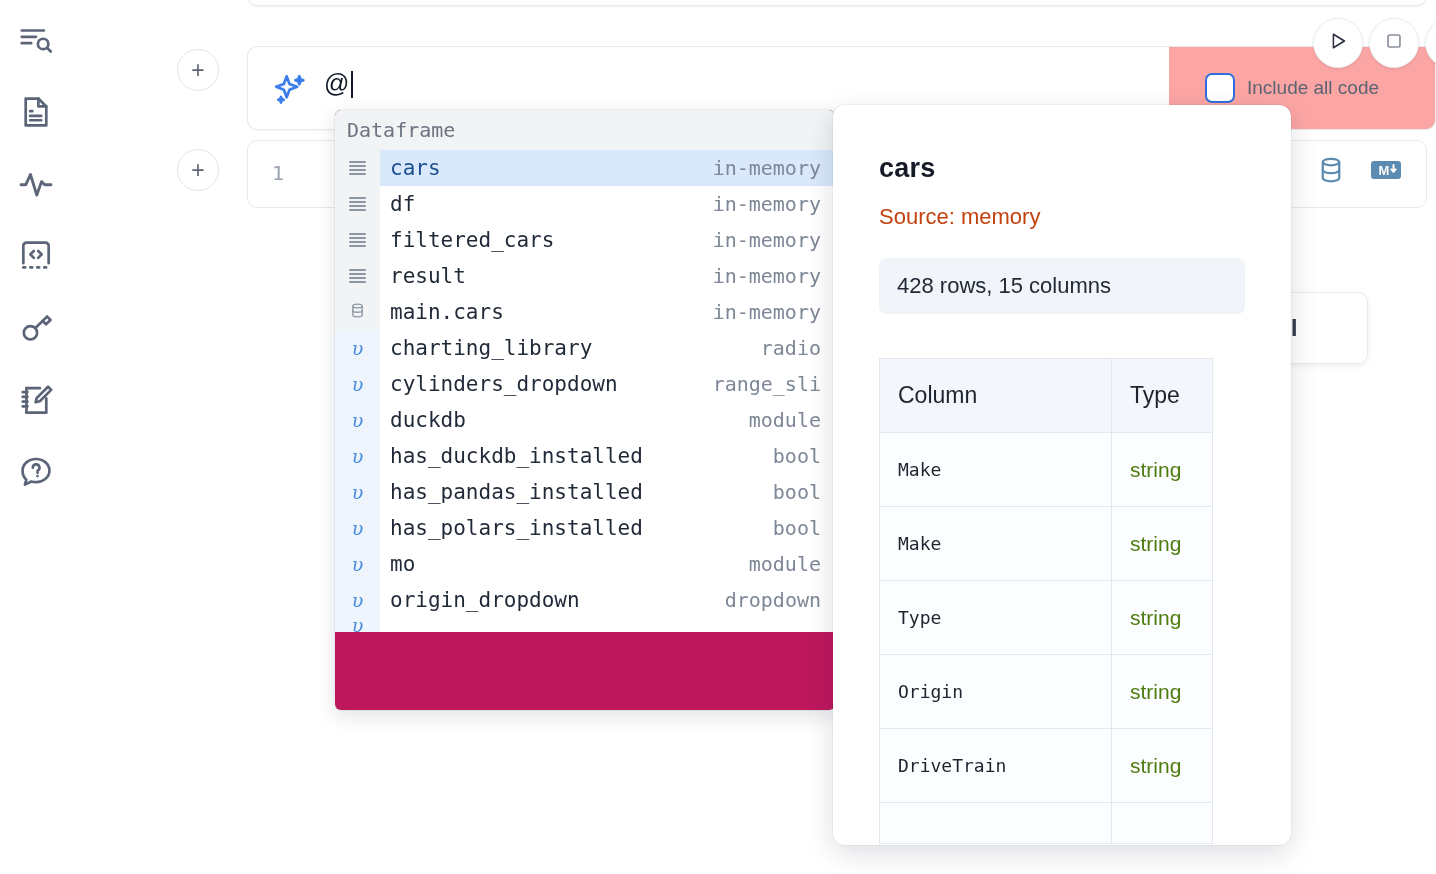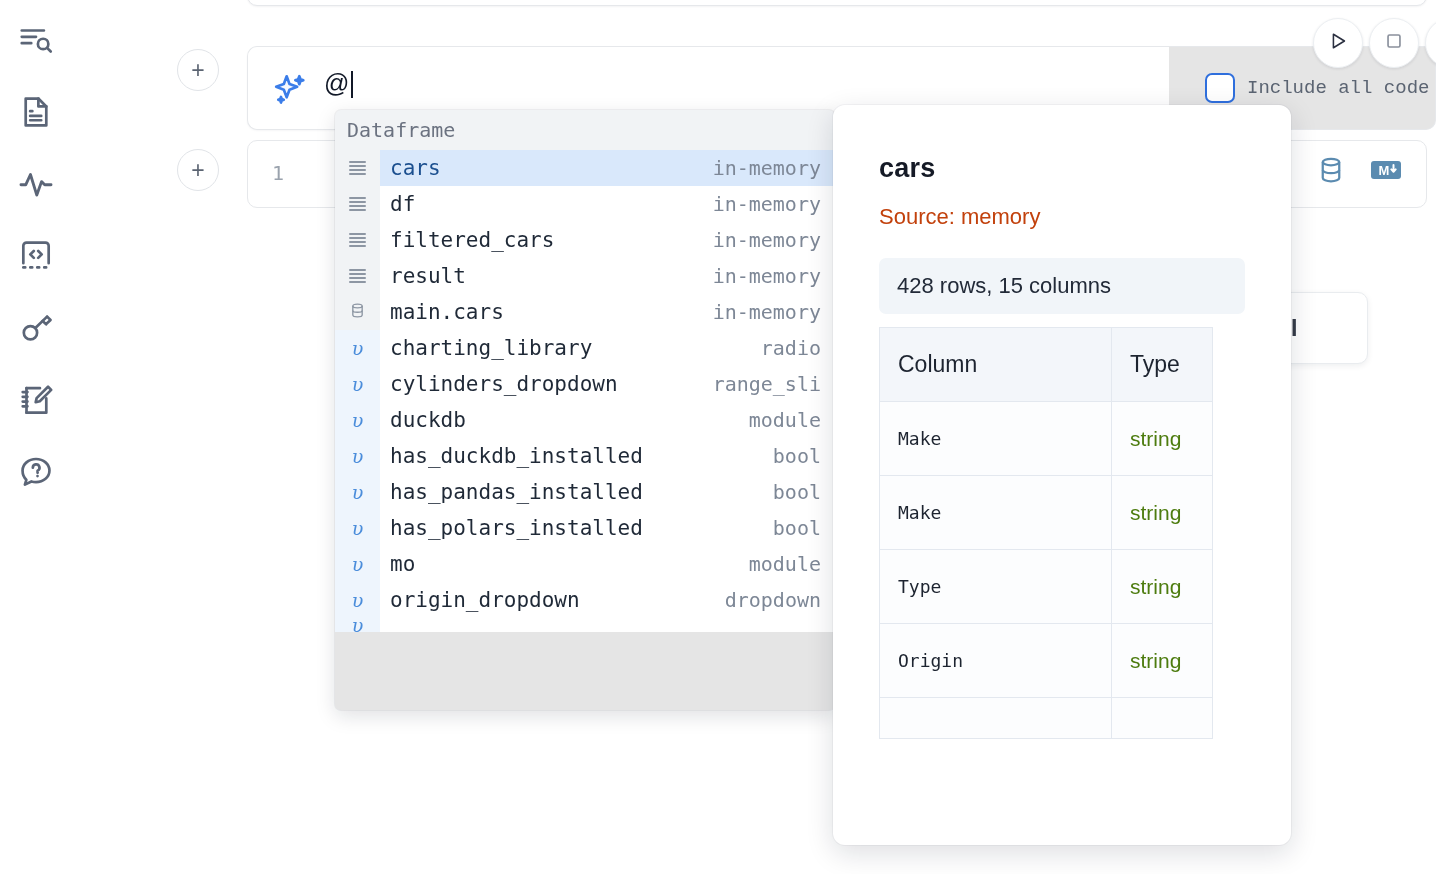--- a/index.html
+++ b/index.html
@@ -60,23 +60,22 @@
     position: relative;
   }
   .caret {
     display: inline-block; width: 2px; height: 27px; background: #111827;
     vertical-align: -6px; margin-left: 1px;
   }
 
   
   .prompt-right {
     position: absolute; left: 1169px; top: 46px; width: 267px; height: 84px;
-    background: #e5e5e5; border: 1px solid #e6e8eb; border-left: none;
+    background: #fca5a5; border: 1px solid #e6e8eb; border-left: none;
     border-radius: 0 10px 10px 0;
-    font-family: Liberation Mono, monospace;
   }
   .include-row {
     position: absolute; left: 36px; top: 26px;
     display: flex; align-items: center; gap: 12px; cursor: pointer;
   }
   .chk {
     width: 30px; height: 30px; border: 2px solid #2f6fdd; border-radius: 7px;
     background: #fff; flex: 0 0 auto;
   }
   .include-label { font-size: 19px; color: #5b6472; white-space: nowrap; }
@@ -119,21 +118,21 @@
     padding-left: 18px;
   }
   .ai-card-label {
     font-size: 23px; font-weight: 700; color: #353b47; letter-spacing: .4px;
     white-space: nowrap;
   }
 
   
   .ac {
     position: absolute; left: 335px; top: 110px; width: 500px; height: 600px;
-    background: #e5e5e5; border-radius: 6px;
+    background: #be185d; border-radius: 6px;
     box-shadow: 0 6px 20px rgba(16,24,40,.13), 0 0 0 1px rgba(16,24,40,.05);
     overflow: hidden; z-index: 20;
   }
   .ac-group {
     background: #f1f3f5; color: #6b7280;
     font-family: "DejaVu Sans Mono", monospace; font-size: 20px;
     padding: 6px 0 6px 12px; line-height: 28px;
   }
   .ac-row {
     display: flex; align-items: center; height: 36px; cursor: pointer;
@@ -182,21 +181,21 @@
     z-index: 30; overflow: hidden;
   }
   .info-inner { padding: 48px 46px 0 46px; }
   .info-title { font-size: 27px; font-weight: 700; color: #151a26; letter-spacing: .2px; }
   .info-source { margin-top: 20px; font-size: 22px; color: #c2410c; }
   .info-meta {
     margin-top: 28px; background: #f1f5f9; border-radius: 7px;
     padding: 15px 18px; font-size: 22px; color: #222a38;
   }
   .info-table {
-    margin-top: 13px; width: 334px; border-collapse: collapse;
+    margin-top: 44px; width: 334px; border-collapse: collapse;
     border: 1px solid #e3e8ef; table-layout: fixed;
   }
   .info-table th, .info-table td {
     border: 1px solid #e3e8ef; text-align: left;
     padding: 20px 18px; height: 74px; vertical-align: middle;
   }
   .info-table th { background: #f3f6fa; font-weight: 400; font-size: 23px; color: #1d2430; }
   .info-table th:first-child { width: 232px; }
   .info-table td.col {
     font-family: "DejaVu Sans Mono", monospace; font-size: 18px; color: #1d2430;
@@ -526,20 +525,24 @@
               <td class="typ">string</td>
             </tr>
             <tr>
               <td class="col">Type</td>
               <td class="typ">string</td>
             </tr>
             <tr>
               <td class="col">Origin</td>
               <td class="typ">string</td>
             </tr>
+            <tr>
+              <td class="col">DriveTrain</td>
+              <td class="typ">string</td>
+            </tr>
             <tr class="empty">
               <td class="col"></td>
               <td class="typ"></td>
             </tr>
           </tbody>
       </table>
     </div>
   </div>
 
 </div>

